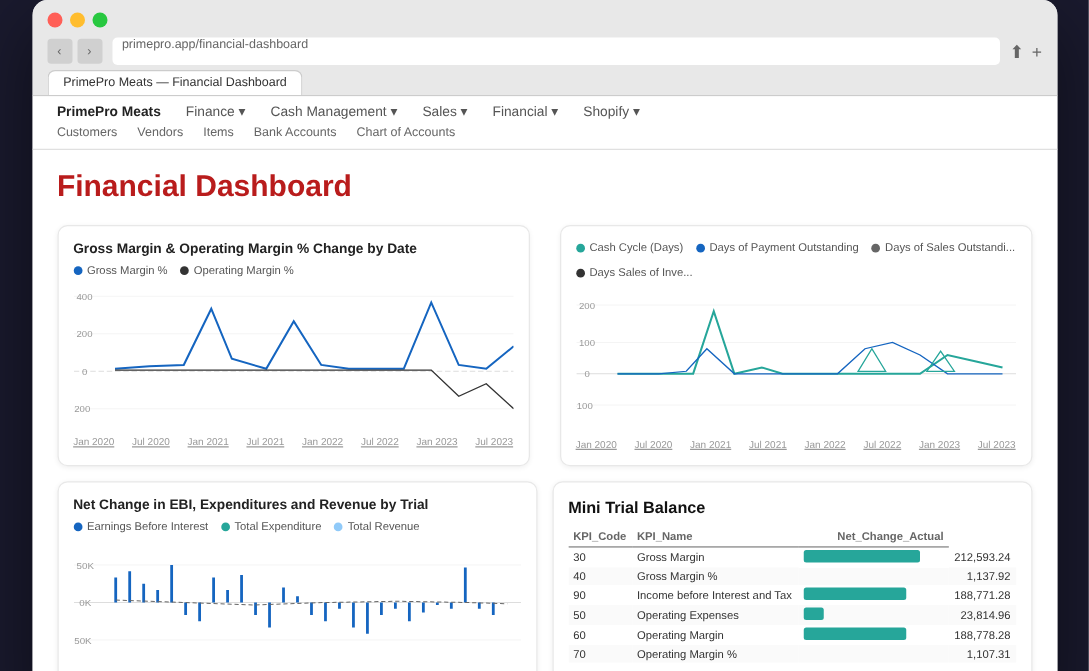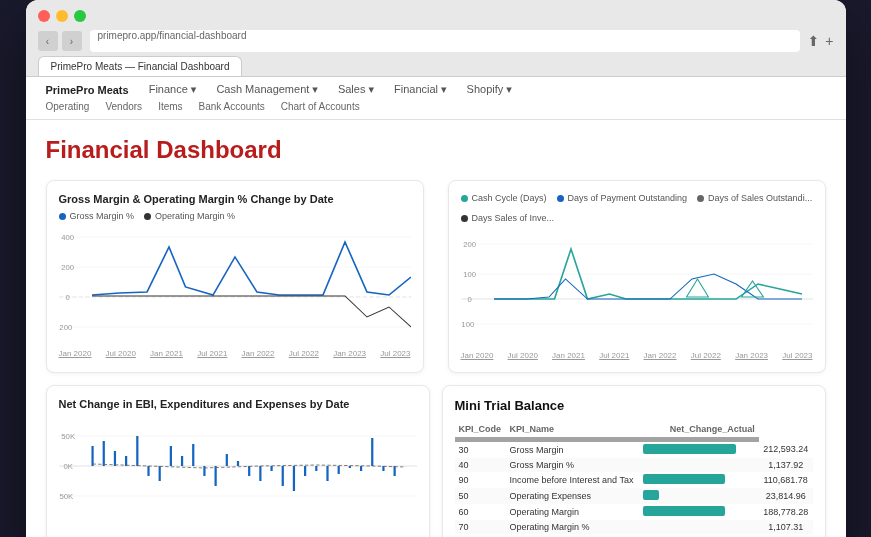--- a/index.html
+++ b/index.html
@@ -182,41 +182,41 @@
     .tb-table {
       width: 100%;
       border-collapse: collapse;
     }
     .tb-table th {
       font-size: 9px;
       font-weight: 600;
       color: #666;
       text-align: left;
       padding: 3px 4px;
-      border-bottom: 5px solid #a3a3a3;
+      border-bottom: 1px solid #a3a3a3;
     }
     .tb-table td {
       font-size: 9px;
       color: #333;
       padding: 2px 4px;
     }
     .tb-table tr:nth-child(even) {
       background: #fafafa;
     }
     .tb-bar-cell {
       width: 120px;
       position: relative;
     }
     .tb-bar {
       height: 10px;
       border-radius: 2px;
       display: inline-block;
     }
     .tb-value-cell {
-      text-align: center;
+      text-align: right;
       font-size: 9px;
       margin-top: 45px;
     }
     .bottom-charts {
       display: grid;
       grid-template-columns: 1fr 1fr;
       gap: 12px;
       margin-top: 12px;
     }
   </style>
@@ -252,21 +252,21 @@
   <div class="app-nav">
     <div class="app-nav-top">
       <span class="brand">PrimePro Meats</span>
       <span class="nav-item">Finance ▾</span>
       <span class="nav-item">Cash Management ▾</span>
       <span class="nav-item">Sales ▾</span>
       <span class="nav-item">Financial ▾</span>
       <span class="nav-item">Shopify ▾</span>
     </div>
     <div class="app-nav-bottom">
-      <span>Operating</span>
+      <span>Customers</span>
       <span>Vendors</span>
       <span>Items</span>
       <span>Bank Accounts</span>
       <span>Chart of Accounts</span>
     </div>
   </div>
 
   <div class="app-content">
     <div class="page-title">Financial Dashboard</div>
 
@@ -361,21 +361,35 @@
             <span>Jul 2022</span>
             <span>Jan 2023</span>
             <span>Jul 2023</span>
         </div>
       </div>
     </div>
 
     <div class="bottom-charts">
 
       <div class="chart-card">
-        <div class="chart-title">Net Change in EBI, Expenditures and Expenses by Date</div>
+        <div class="chart-title">Net Change in EBI, Expenditures and Revenue by Trial</div>
+        <div class="chart-legend">
+          <div class="legend-item">
+            <div class="legend-dot" style="background:#1565c0;"></div>
+            <span>Earnings Before Interest</span>
+          </div>
+          <div class="legend-item">
+            <div class="legend-dot" style="background:#26a69a;"></div>
+            <span>Total Expenditure</span>
+          </div>
+          <div class="legend-item">
+            <div class="legend-dot" style="background:#90caf9;"></div>
+            <span>Total Revenue</span>
+          </div>
+        </div>
         <div class="chart-area" style="height:100px;">
           <svg viewBox="0 0 320 100" preserveAspectRatio="none">
             <line x1="0" y1="20" x2="320" y2="20" stroke="#eee" stroke-width="0.5"></line>
             <line x1="0" y1="50" x2="320" y2="50" stroke="#ddd" stroke-width="0.8"></line>
             <line x1="0" y1="80" x2="320" y2="80" stroke="#eee" stroke-width="0.5"></line>
             <text x="2" y="23" font-size="7" fill="#999">50K</text>
             <text x="4" y="53" font-size="7" fill="#999">0K</text>
             <text x="-2" y="83" font-size="7" fill="#999">-50K</text>
 
             <g stroke="#1565c0" stroke-width="2">
@@ -435,21 +449,21 @@
               <tr>
                 <td>40</td>
                 <td>Gross Margin %</td>
                 <td class="tb-bar-cell"></td>
                 <td class="tb-value-cell">1,137.92</td>
               </tr>
               <tr>
                 <td>90</td>
                 <td>Income before Interest and Tax</td>
                 <td class="tb-bar-cell"><div class="tb-bar" style="width: 82.5px; background: rgb(38, 166, 154);"></div></td>
-                <td class="tb-value-cell">110,681.78</td>
+                <td class="tb-value-cell">188,771.28</td>
               </tr>
               <tr>
                 <td>50</td>
                 <td>Operating Expenses</td>
                 <td class="tb-bar-cell"><div class="tb-bar" style="width: 16.5px; background: rgb(38, 166, 154);"></div></td>
                 <td class="tb-value-cell">23,814.96</td>
               </tr>
               <tr>
                 <td>60</td>
                 <td>Operating Margin</td>

